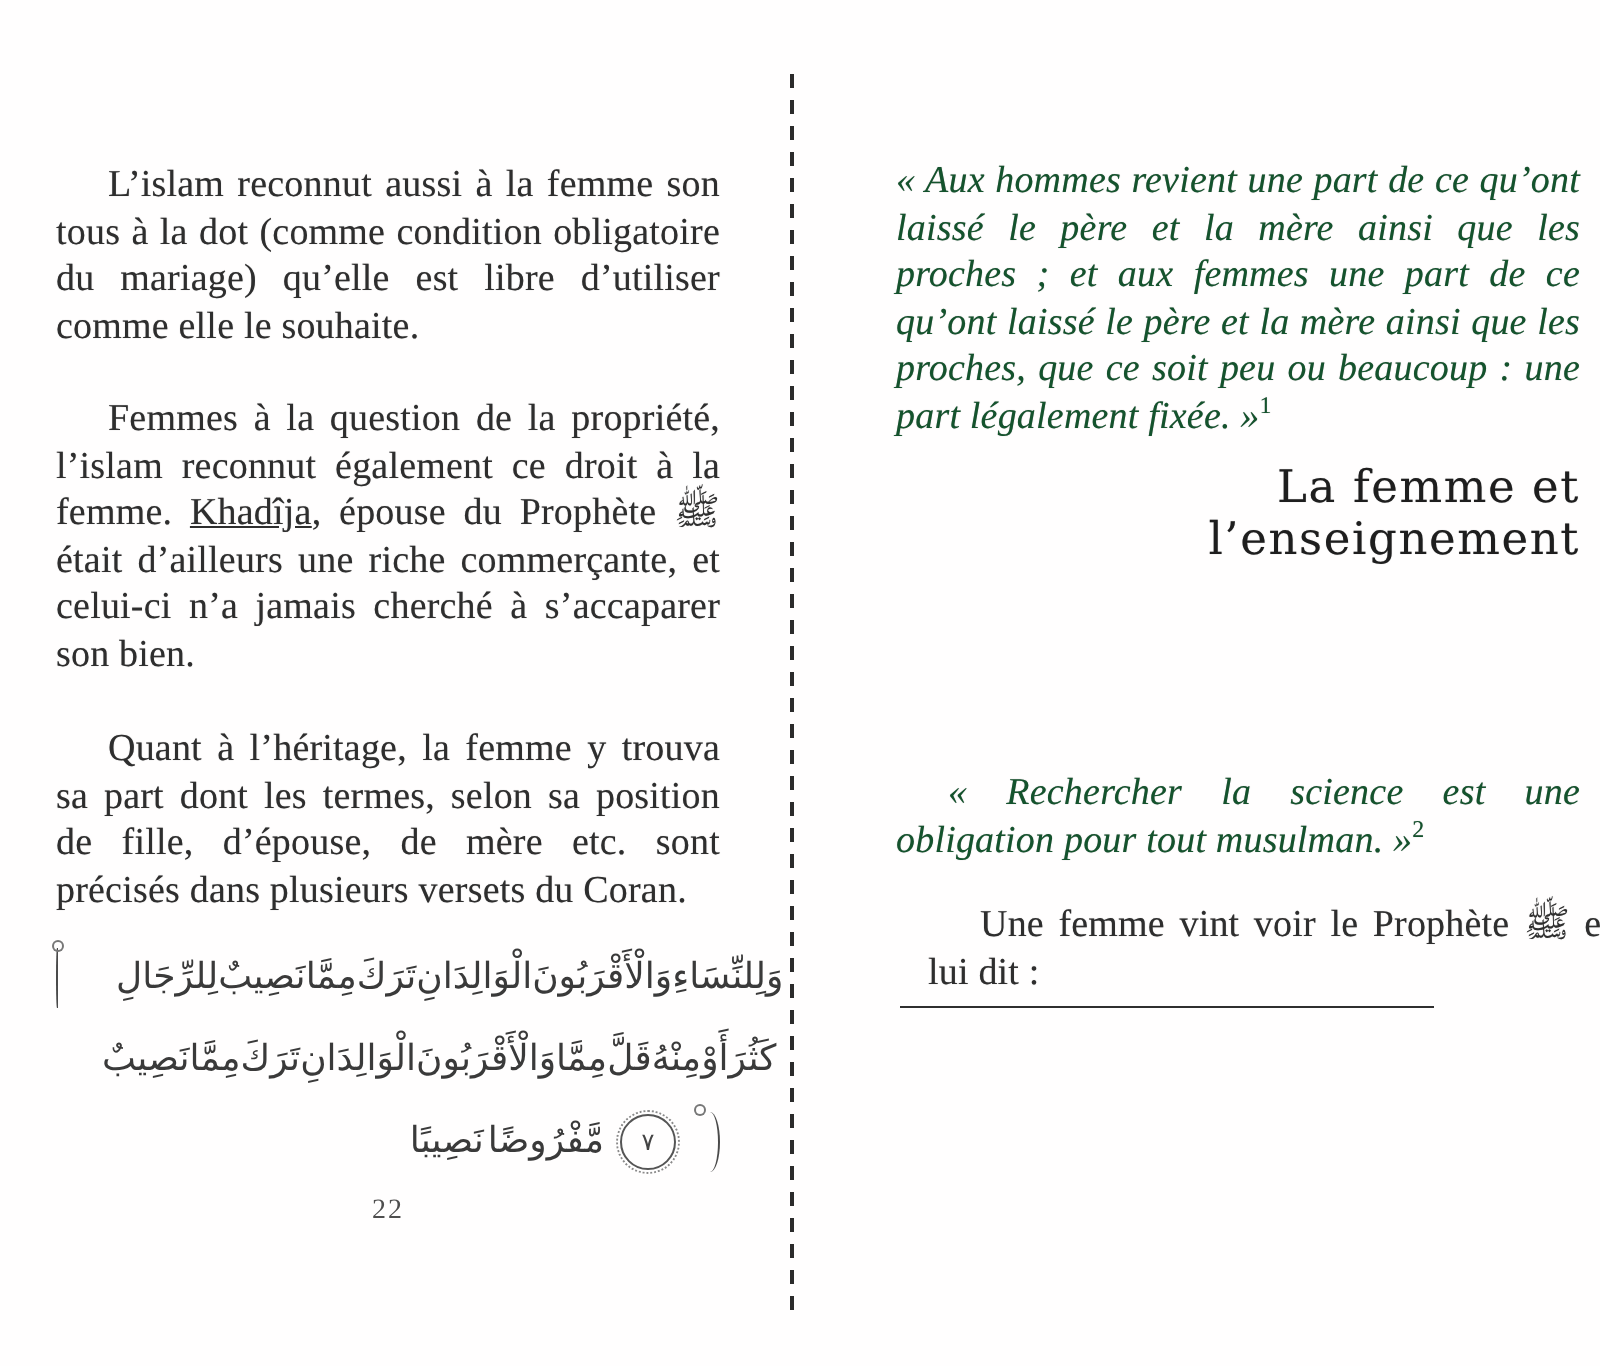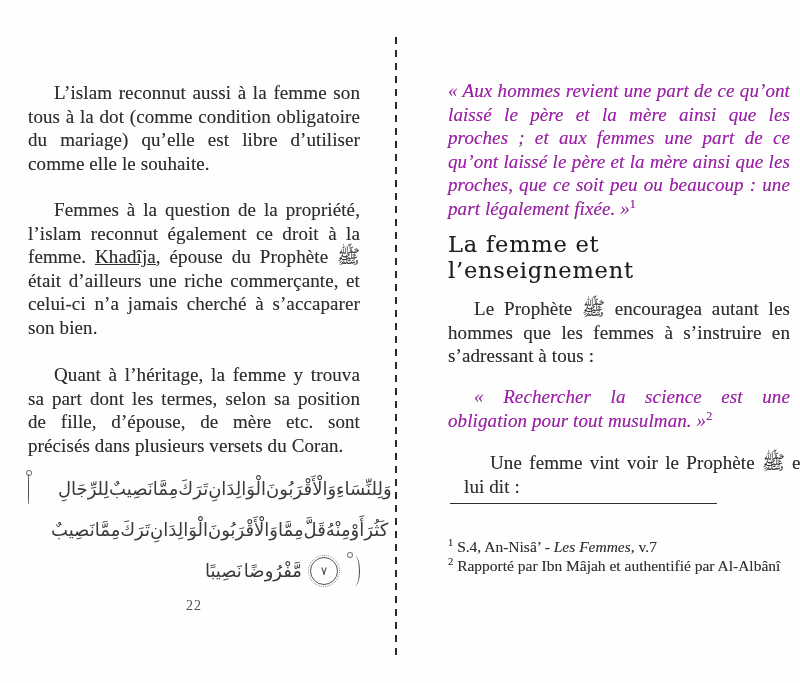--- a/index.html
+++ b/index.html
@@ -10,21 +10,21 @@
   .page-right{left:448px;width:342px;}
 
   
   .divider{position:absolute;left:395px;top:37px;width:2px;height:623px;
            background:repeating-linear-gradient(to bottom,#2b2b2b 0 7px,transparent 7px 13px);}
 
   .para{position:absolute;left:0;width:100%;font-size:19px;line-height:23.6px;
         text-align:justify;text-indent:26px;letter-spacing:.1px;
         text-shadow:0 0 .4px rgba(40,40,40,.45);}
   .noindent{text-indent:0;}
-  .q{font-style:italic;color:#a21caf;}
+  .q{font-style:italic;color:#14532d;}
   .underline{text-decoration:underline;}
   sup.ref{font-size:12px;line-height:0;vertical-align:super;font-style:normal;}
 
   
   .lp1{top:62px;}
   .lp2{top:179px;}
   .lp3{top:344px;}
 
   
   .quran{position:absolute;left:0;top:468px;width:100%;
@@ -44,21 +44,21 @@
   .aya-medallion{display:inline-flex;align-items:center;justify-content:center;
                  width:26px;height:26px;border-radius:50%;border:1.3px solid #555;
                  outline:1px dotted #8a8a8a;outline-offset:1.5px;
                  font-size:12px;color:#444;flex:0 0 auto;}
 
   .pagenum{position:absolute;width:100%;text-align:center;top:598px;
            font-size:14px;color:#4e4e4e;letter-spacing:1px;}
 
   
   .rq1{top:60px;}
-  .heading{position:absolute;left:0;top:231px;width:100%;text-align:left;
+  .heading{position:absolute;left:0;top:231px;width:100%;text-align:right;
            font-family:"DejaVu Serif", serif;font-size:22.5px;font-weight:400;color:#1e1e1e;
            letter-spacing:.8px;text-shadow:0 0 .4px rgba(30,30,30,.4);}
   .rp1{top:278px;}
   .rq2{top:366px;}
   .rp2{top:432px;margin-left:16px;}
   .footsep{position:absolute;left:2px;top:503px;width:267px;border-top:1.6px solid #2f2f2f;}
   .footnotes{position:absolute;left:0;top:537px;width:100%;font-size:15.5px;line-height:19px;
              text-align:justify;color:#303030;text-shadow:0 0 .4px rgba(40,40,40,.4);}
   .footnotes sup.ref{font-size:10.5px;}
   .fn-italic{font-style:italic;}
@@ -119,28 +119,23 @@
   </div>
 
   <div class="divider"></div>
 
   <div class="page page-right">
 
     <p class="para noindent q rq1"><span>« Aux hommes revient une part de ce qu’ont laissé le père et la mère ainsi que les proches ; et aux femmes une part de ce qu’ont laissé le père et la mère ainsi que les proches, que ce soit peu ou beaucoup : une part légalement fixée. »</span><sup class="ref">1</sup></p>
 
     <div class="heading">La femme et l’enseignement</div>
 
-    <p class="para rp1">Le Prophète ﷺ encouragea autant les hommes que les femmes à s’instruire en s’adressant à tous :</p>
 
     <p class="para q rq2"><span>« Rechercher la science est une obligation pour tout musulman. »</span><sup class="ref">2</sup></p>
 
     <p class="para rp2">Une femme vint voir le Prophète ﷺ et lui dit :</p>
 
     <div class="footsep"></div>
 
-    <div class="footnotes">
-      <div><sup class="ref">1</sup> <span>S.4, An-Nisâ’ - </span><span class="fn-italic">Les Femmes</span><span>, v.7</span></div>
-      <div><sup class="ref">2</sup> <span>Rapporté par Ibn Mâjah et authentifié par Al-Albânî</span></div>
-    </div>
 
   </div>
 
 </div>
 
 </body></html>

